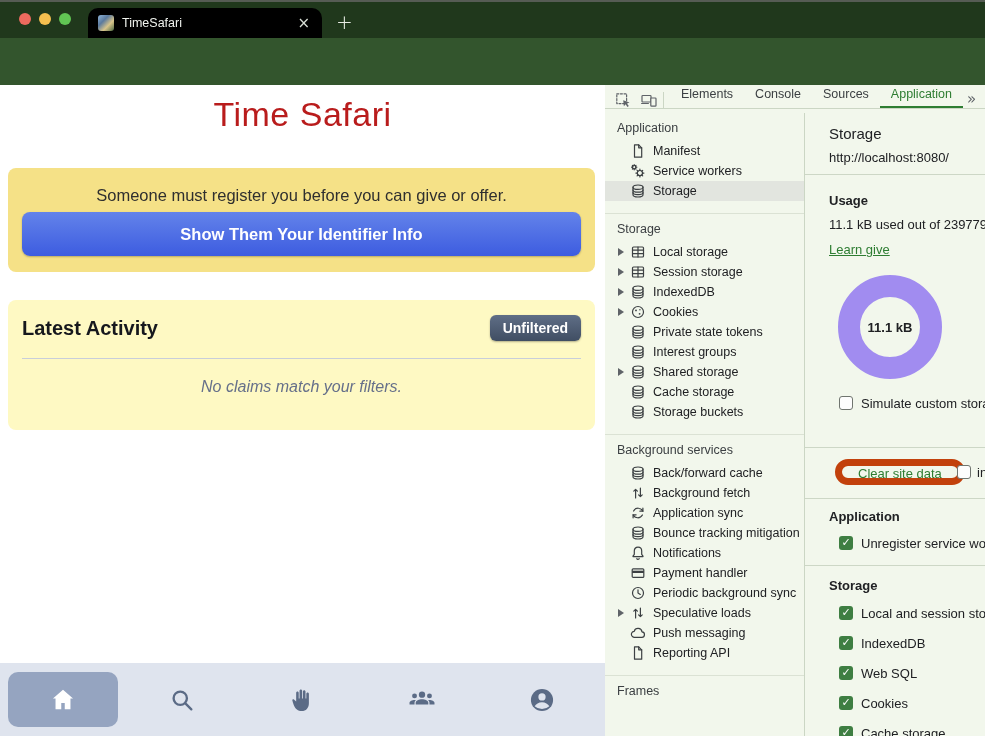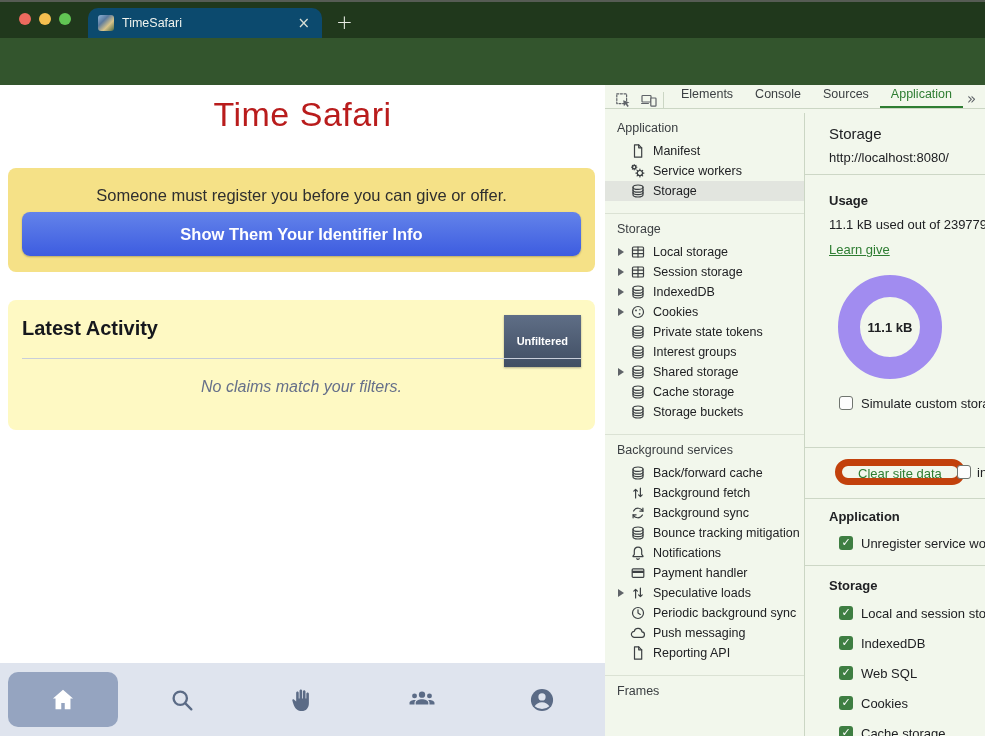--- a/index.html
+++ b/index.html
@@ -5,21 +5,21 @@
   html,body{margin:0;padding:0}
   body{width:985px;height:736px;position:relative;overflow:hidden;background:#fff;
        font-family:"Liberation Sans",sans-serif;-webkit-font-smoothing:antialiased}
   .abs{position:absolute}
   .glyph{font-family:"DejaVu Sans","Liberation Sans",sans-serif}
 
   
   .win-edge{left:0;top:0;width:100%;height:2px;background:#565c54}
   .tabstrip{left:0;top:2px;width:100%;height:36px;background:#20381c}
   .light{width:12px;height:12px;border-radius:50%;top:11px}
-  .tab{left:88px;top:6px;width:234px;height:30px;background:#0c4a6e;border-radius:10px 10px 0 0;
+  .tab{left:88px;top:6px;width:234px;height:30px;background:#000000;border-radius:10px 10px 0 0;
        display:flex;align-items:center;padding:0 10px;box-sizing:border-box}
   .favicon{width:16px;height:16px;border-radius:3px;margin-right:8px;flex:0 0 16px;
            background:linear-gradient(135deg,#8fb4d8 0%,#5b7a9e 35%,#d8c48a 65%,#4a6741 100%)}
   .tab-title{color:#f0f3ee;font-size:12.5px;flex:1}
   .tab-close{color:#d8ded5;font-size:15px;line-height:15px;padding:0 2px;cursor:default}
   .newtab{left:336px;top:8px;color:#e7ebe4;font-size:20px;font-weight:300}
   .toolbar{left:0;top:38px;width:100%;height:47px;background:#33552d}
   .navbtn{top:52px;font-size:18px;line-height:22px;color:#eef1ec}
   .navbtn.dim{color:#73886f}
   .omnibox{left:116px;top:47px;height:32px;width:880px;background:#294423;border-radius:16px;
@@ -36,21 +36,21 @@
   .page{left:0;top:85px;width:605px;height:651px;background:#fff;overflow:hidden}
   .app-title{width:100%;text-align:center;top:10px;font-size:34px;font-weight:400;
              letter-spacing:.5px;color:#b91c1c}
   .alert{left:8px;top:83px;width:587px;height:104px;background:#f5e187;border-radius:8px;box-sizing:border-box}
   .alert-msg{width:100%;text-align:center;top:18px;font-size:16.5px;color:#2f2f2f}
   .cta{left:14px;top:44px;width:559px;height:44px;border-radius:8px;border:none;cursor:pointer;
        background:linear-gradient(#6383ea,#3d5ce0);color:#fff;font-weight:700;font-size:16.5px;
        font-family:"Liberation Sans",sans-serif;box-shadow:0 1px 2px rgba(0,0,0,.25)}
   .card{left:8px;top:215px;width:587px;height:130px;background:#fef9c3;border-radius:8px}
   .card-h{left:14px;top:17px;font-size:20px;font-weight:800;color:#16181d}
-  .badge{right:14px;top:15px;padding:20px 13px;border-radius:0;color:#fff;font-size:11px;font-weight:700;
+  .badge{right:14px;top:15px;padding:5px 13px;border-radius:6px;color:#fff;font-size:14px;font-weight:700;
          background:linear-gradient(#5f6e86,#404e63);box-shadow:0 1px 2px rgba(0,0,0,.3);cursor:pointer}
   .card-div{left:14px;top:58px;width:559px;border-top:1px solid #c8ceda}
   .empty{width:100%;text-align:center;top:78px;font-style:italic;font-size:16px;color:#66708a}
   .nav{left:0;top:578px;width:605px;height:73px;background:#dfe4ee}
   .homebtn{left:8px;top:9px;width:110px;height:55px;background:#95a4c0;border-radius:10px;
            display:flex;align-items:center;justify-content:center;cursor:pointer}
   .navic{width:28px;height:28px;top:23px;color:#5b6b86;cursor:pointer}
 
   
   .devtools{left:605px;top:85px;width:380px;height:651px;background:#f2f7ec;overflow:hidden}
@@ -377,21 +377,21 @@
           <svg class="tic stroke">
               <use href="#i-updown"></use>
             </svg>
           <span class="tlbl">Background fetch</span>
         </div>
         <div class="trow">
           <span class="exp"></span>
           <svg class="tic stroke">
               <use href="#i-sync"></use>
             </svg>
-          <span class="tlbl">Background sync</span>
+          <span class="tlbl">Application sync</span>
         </div>
         <div class="trow">
           <span class="exp"></span>
           <svg class="tic stroke">
               <use href="#i-db"></use>
             </svg>
           <span class="tlbl">Bounce tracking mitigation</span>
         </div>
         <div class="trow">
           <span class="exp"></span>
@@ -399,36 +399,36 @@
               <use href="#i-bell"></use>
             </svg>
           <span class="tlbl">Notifications</span>
         </div>
         <div class="trow">
           <span class="exp"></span>
           <svg class="tic stroke">
               <use href="#i-card"></use>
             </svg>
           <span class="tlbl">Payment handler</span>
+        </div>
+        <div class="trow">
+          <span class="exp"></span>
+          <svg class="tic stroke">
+              <use href="#i-clock"></use>
+            </svg>
+          <span class="tlbl">Periodic background sync</span>
         </div>
         <div class="trow">
           <span class="exp">
               <span class="tri"></span>
             </span>
           <svg class="tic stroke">
               <use href="#i-updown"></use>
             </svg>
           <span class="tlbl">Speculative loads</span>
-        </div>
-        <div class="trow">
-          <span class="exp"></span>
-          <svg class="tic stroke">
-              <use href="#i-clock"></use>
-            </svg>
-          <span class="tlbl">Periodic background sync</span>
         </div>
         <div class="trow">
           <span class="exp"></span>
           <svg class="tic stroke">
               <use href="#i-cloud"></use>
             </svg>
           <span class="tlbl">Push messaging</span>
         </div>
         <div class="trow">
           <span class="exp"></span>

